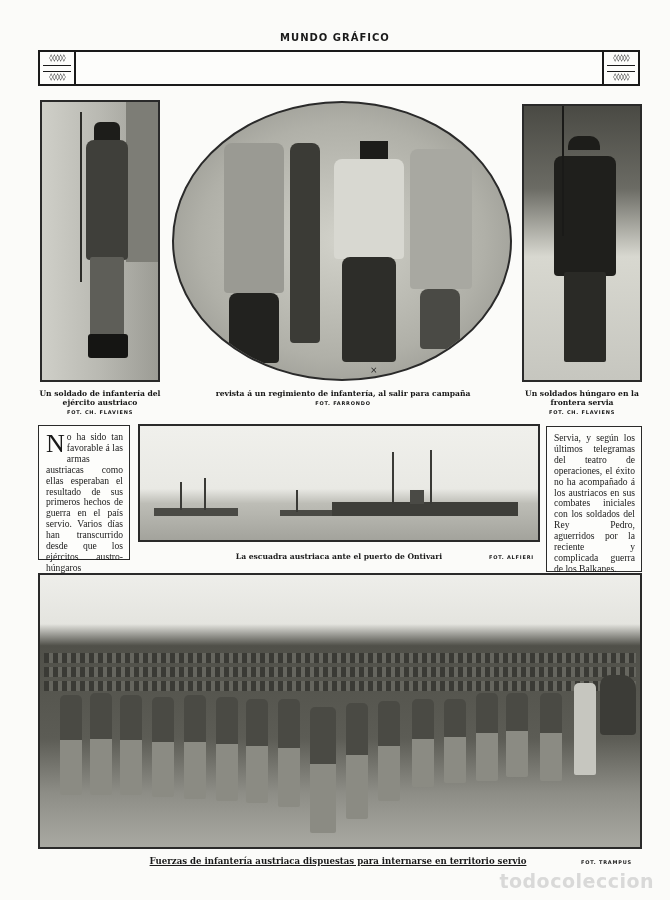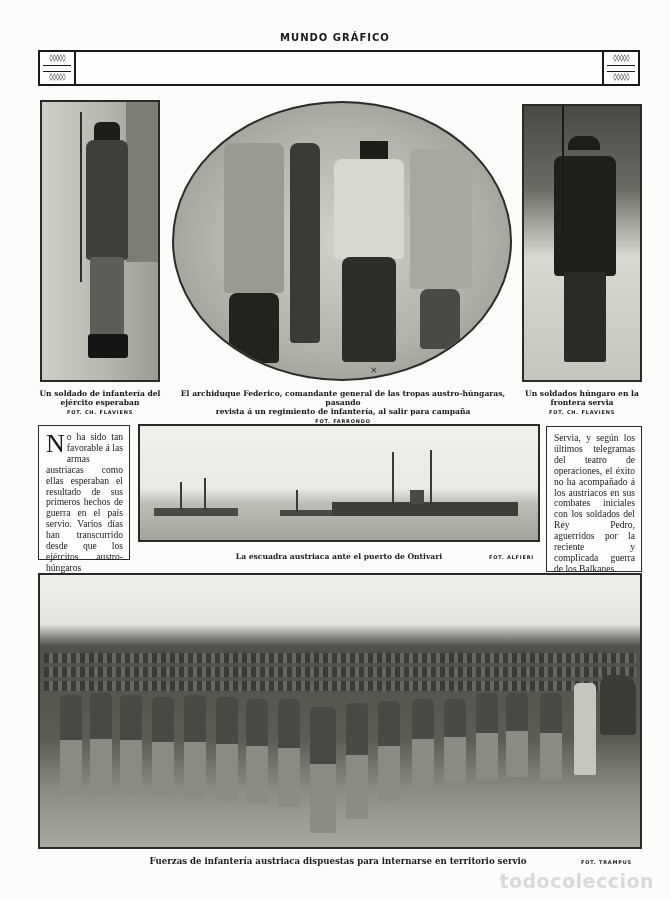--- a/index.html
+++ b/index.html
@@ -58,21 +58,21 @@
   .textbox {
     border:1.5px solid #2a2a2a; box-sizing:border-box; background:#fdfdfb;
     font-family:"Liberation Serif", serif; font-size:9.6px; line-height:10.9px; text-align:justify;
     padding:6px 6px 4px 7px; color:#1a1a1a;
   }
   .dropcap { float:left; font-size:26px; line-height:22px; margin:1px 2px 0 0; font-family:"Liberation Serif", serif; }
   .ships-caption { left:138px; top:552px; width:402px; }
   .ships-caption .main { position:absolute; left:0; right:0; text-align:center; font-family:"DejaVu Serif", serif; font-weight:bold; font-size:7.6px; }
   .ships-caption .cr { position:absolute; right:6px; top:2px; font-family:"DejaVu Sans", sans-serif; font-size:5px; letter-spacing:0.8px; font-weight:bold; }
   .troops-caption { left:38px; top:856px; width:604px; }
-  .troops-caption .main { position:absolute; left:0; right:4px; text-align:center; font-family:"DejaVu Serif", serif; font-weight:bold; font-size:8.6px; }
+  .troops-caption .main { position:absolute; left:0; right:4px; text-align:center; font-family:"DejaVu Serif", serif; font-weight:bold; font-size:8.6px;text-decoration:underline; }
   .troops-caption .cr { position:absolute; right:10px; top:3px; font-family:"DejaVu Sans", sans-serif; font-size:5px; letter-spacing:0.8px; font-weight:bold; }
   .watermark {
     right:16px; top:870px; font-family:"DejaVu Sans", sans-serif; font-weight:bold; font-size:19px;
     color:rgba(210,210,210,0.85); letter-spacing:0.5px;
   }
 </style>
 </head>
 <body>
 
 <div class="abs masthead">MUNDO GRÁFICO</div>
@@ -113,26 +113,25 @@
 
 <div class="abs photo photo-right">
   <div class="hat" style="left:44px;top:30px;width:32px;height:14px;border-radius:10px 10px 0 0;"></div>
   <div class="fig" style="left:30px;top:50px;width:62px;height:120px;background:#1f1f1c;"></div>
   <div class="fig" style="left:40px;top:166px;width:42px;height:90px;background:#2a2a26;border-radius:2px;"></div>
   <div style="position:absolute;left:38px;top:0;width:2px;height:130px;background:#1a1a18;"></div>
 </div>
 
 <div class="abs caption" style="left:36px;top:389px;width:128px;">
   <div>Un soldado de infantería del</div>
-  <div>ejército esperaban</div>
+  <div>ejército austriaco</div>
   <span class="credit">FOT. CH. FLAVIENS</span>
 </div>
 
 <div class="abs caption" style="left:170px;top:389px;width:346px;">
-  <div>El archiduque Federico, comandante general de las tropas austro-húngaras, pasando</div>
   <div>revista á un regimiento de infantería, al salir para campaña</div>
   <span class="credit">FOT. FARRONDO</span>
 </div>
 
 <div class="abs caption" style="left:518px;top:389px;width:128px;">
   <div>Un soldados húngaro en la</div>
   <div>frontera servia</div>
   <span class="credit">FOT. CH. FLAVIENS</span>
 </div>
 

